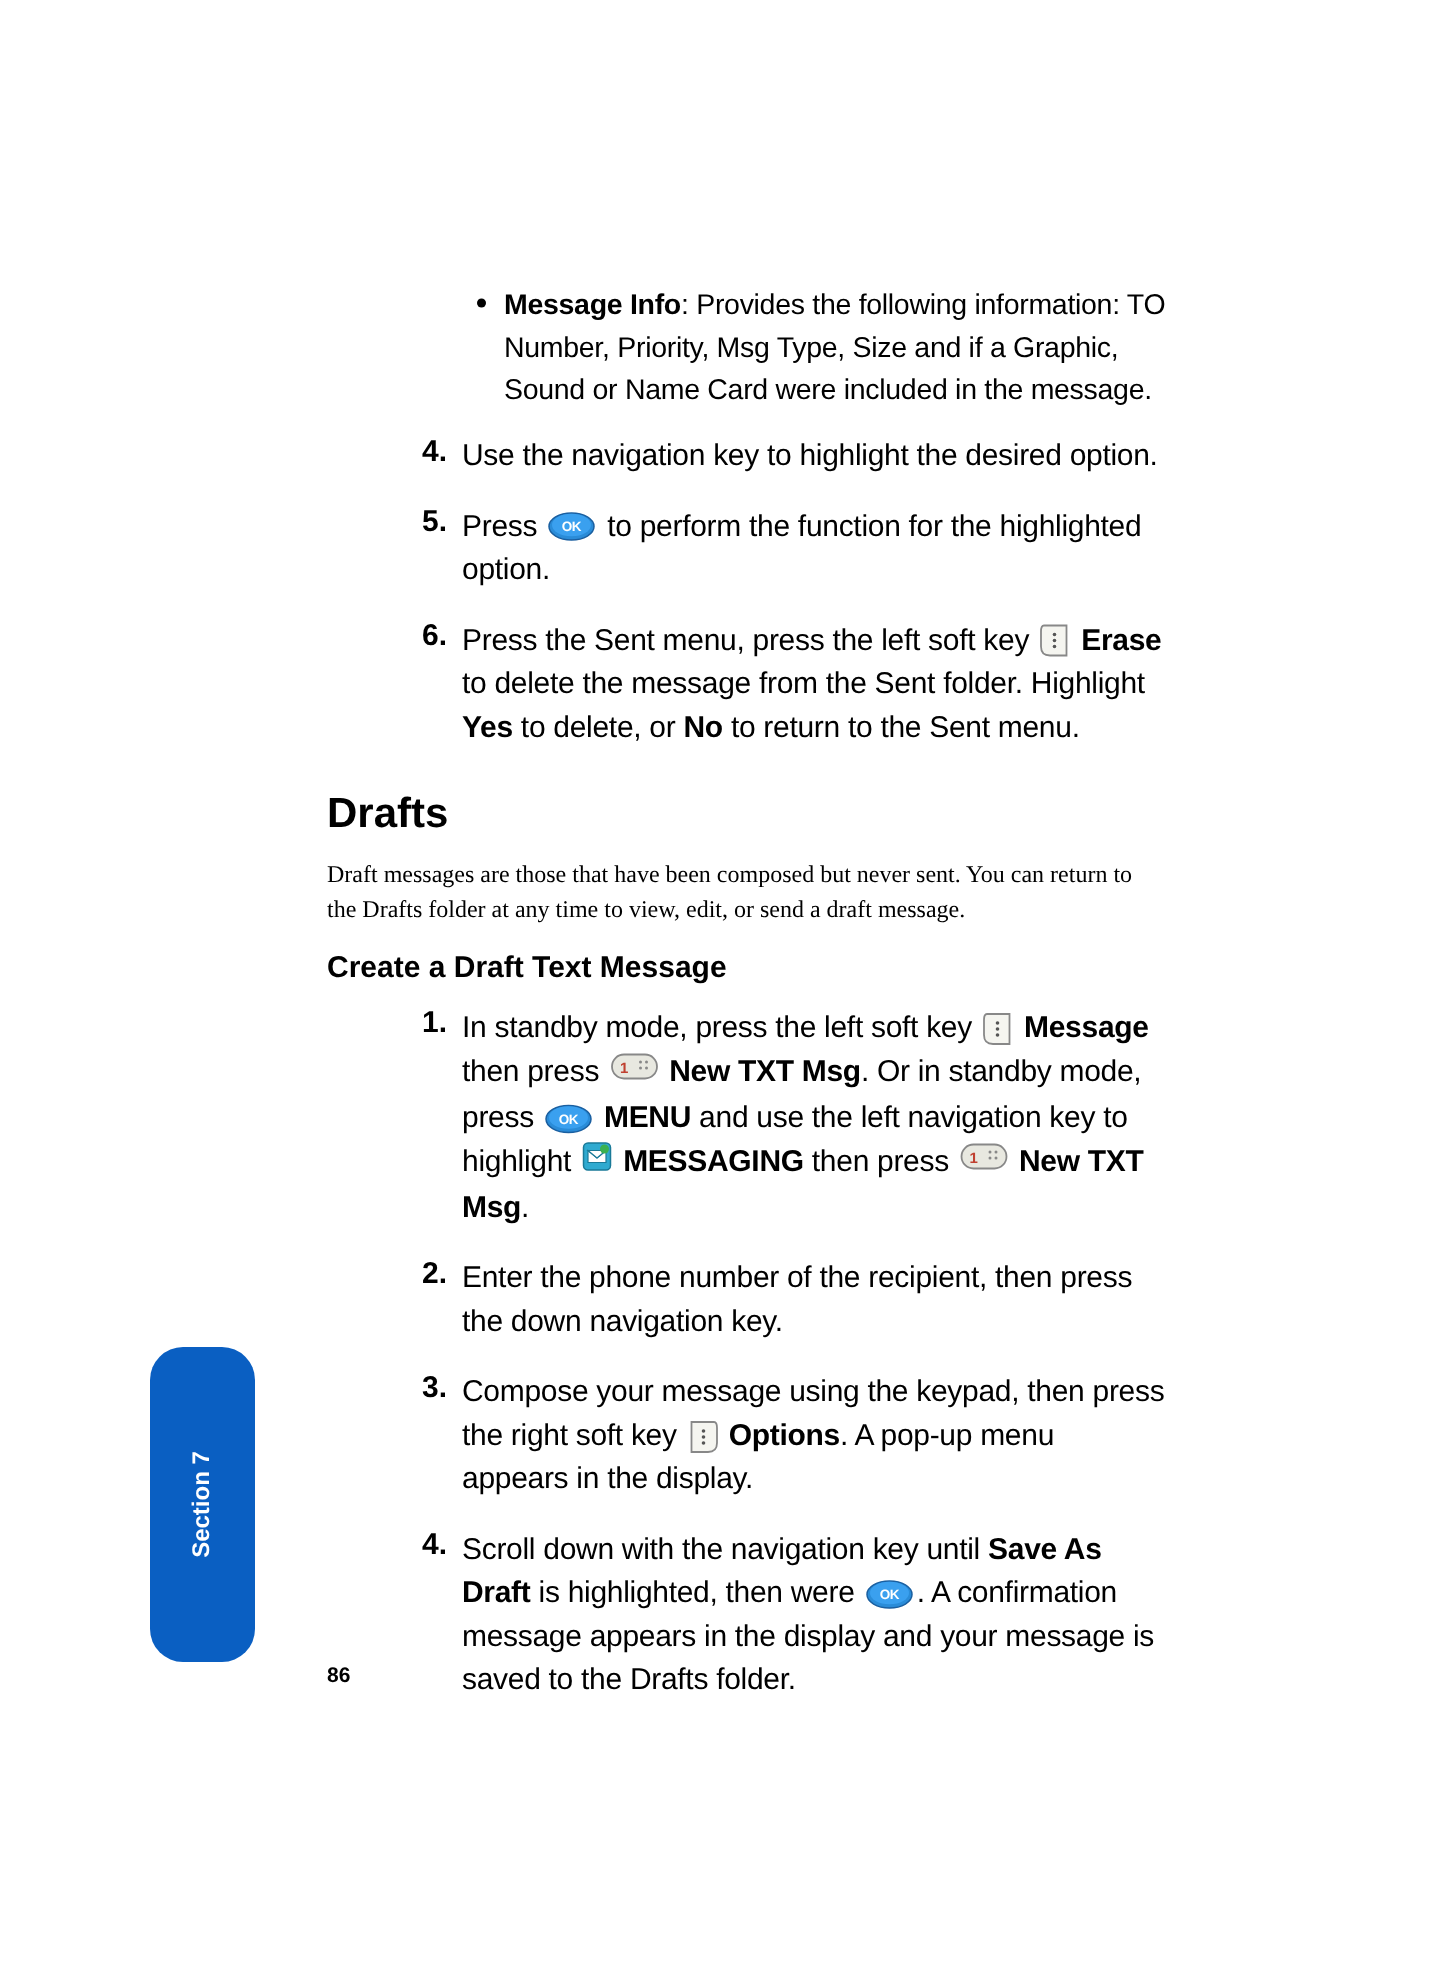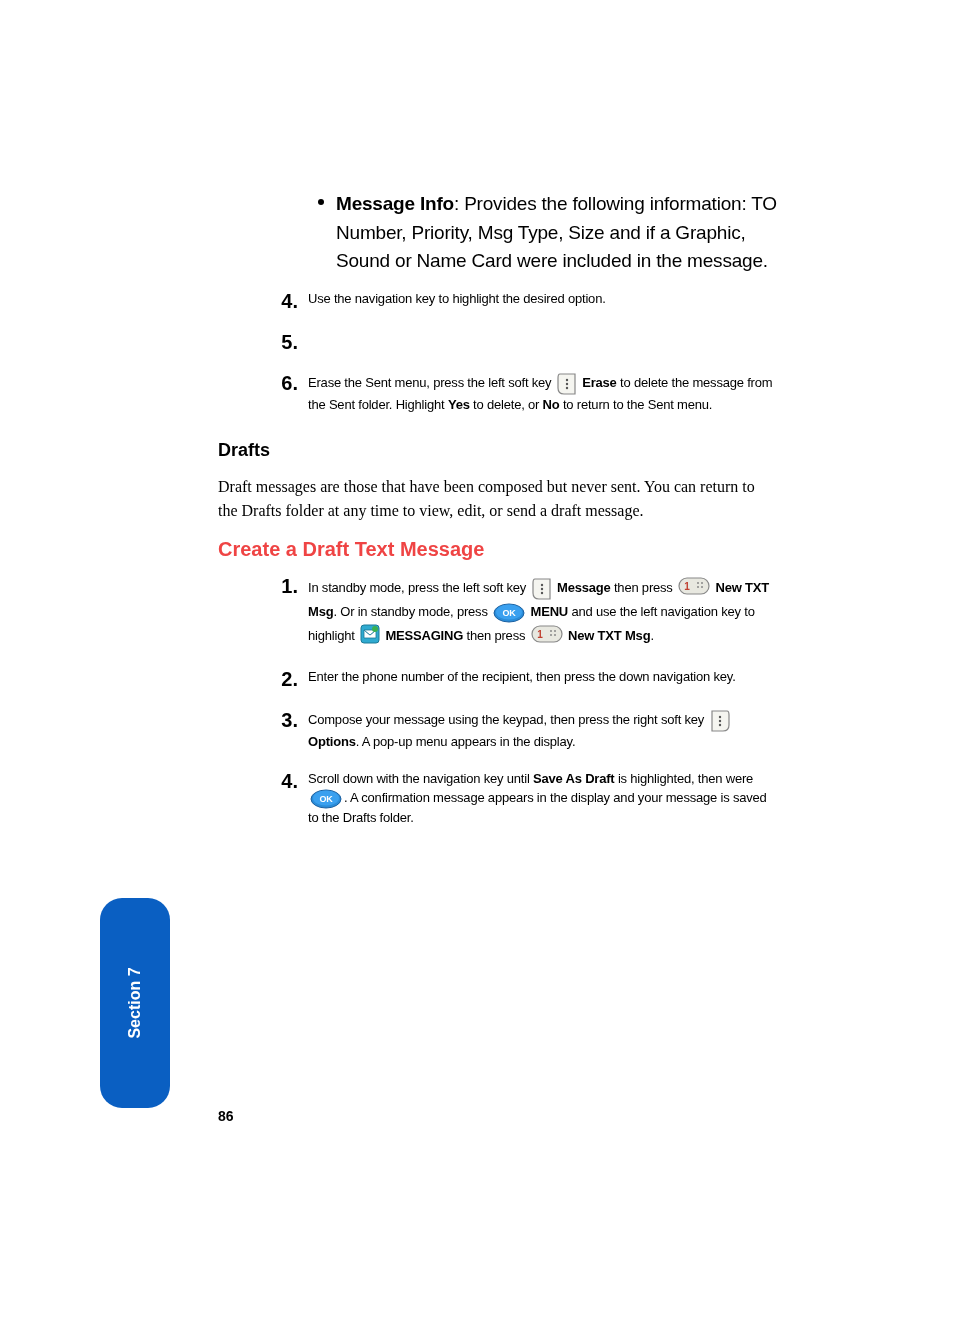--- a/index.html
+++ b/index.html
@@ -54,41 +54,41 @@
     width: 80px;
     text-align: right;
     font-weight: bold;
     font-size: 20px;
     font-family: Arial, Helvetica, sans-serif;
     margin-right: 10px;
     flex: 0 0 auto;
     font-stretch: condensed;
   }
   .num-text {
-    font-size: 13px;
+    font-size: 20px;
     line-height: 1.45;
     font-family: Arial, Helvetica, sans-serif;
     font-stretch: condensed;
     letter-spacing: -0.2px;
   }
   .h2 {
-    font-size: 18px;
+    font-size: 28px;
     font-weight: bold;
     font-family: Arial, Helvetica, sans-serif;
     margin: 26px 0 14px 0;
     font-stretch: condensed;
   }
   .para {
     font-family: Georgia, 'Times New Roman', serif;
     font-size: 16px;
     line-height: 1.45;
     margin-bottom: 16px;
   }
   .h3 {
-    color: #ef4444;
+    color: #000000;
     font-weight: bold;
     font-size: 20px;
     font-family: Arial, Helvetica, sans-serif;
     margin: 10px 0 14px 0;
     font-stretch: condensed;
   }
   .bold { font-weight: bold; }
   .icon-ok {
     display: inline-block;
     vertical-align: middle;
@@ -186,26 +186,31 @@
       </div>
     </div>
 
     <div class="num-row">
       <div class="num">4.</div>
       <div class="num-text">Use the navigation key to highlight the desired option.</div>
     </div>
 
     <div class="num-row">
       <div class="num">5.</div>
+      <div class="num-text">
+        <span>Press </span><span class="icon-ok"><svg width="32" height="20" viewBox="0 0 32 20">
+              <use href="#ok-icon-g"></use>
+            </svg></span><span> to perform the function for the highlighted option.</span>
+      </div>
     </div>
 
     <div class="num-row">
       <div class="num">6.</div>
       <div class="num-text">
-        <span>Erase the Sent menu, press the left soft key </span><span class="icon-softkey"><svg width="20" height="24" viewBox="0 0 20 24">
+        <span>Press the Sent menu, press the left soft key </span><span class="icon-softkey"><svg width="20" height="24" viewBox="0 0 20 24">
               <use href="#softkey-icon-g"></use>
             </svg></span> <span class="bold">Erase</span><span> to delete the message from the Sent folder. Highlight </span><span class="bold">Yes</span><span> to delete, or </span><span class="bold">No</span><span> to return to the Sent menu.</span>
       </div>
     </div>
 
     <div class="h2">Drafts</div>
     <div class="para">Draft messages are those that have been composed but never sent. You can return to the Drafts folder at any time to view, edit, or send a draft message.</div>
 
     <div class="h3">Create a Draft Text Message</div>
 

